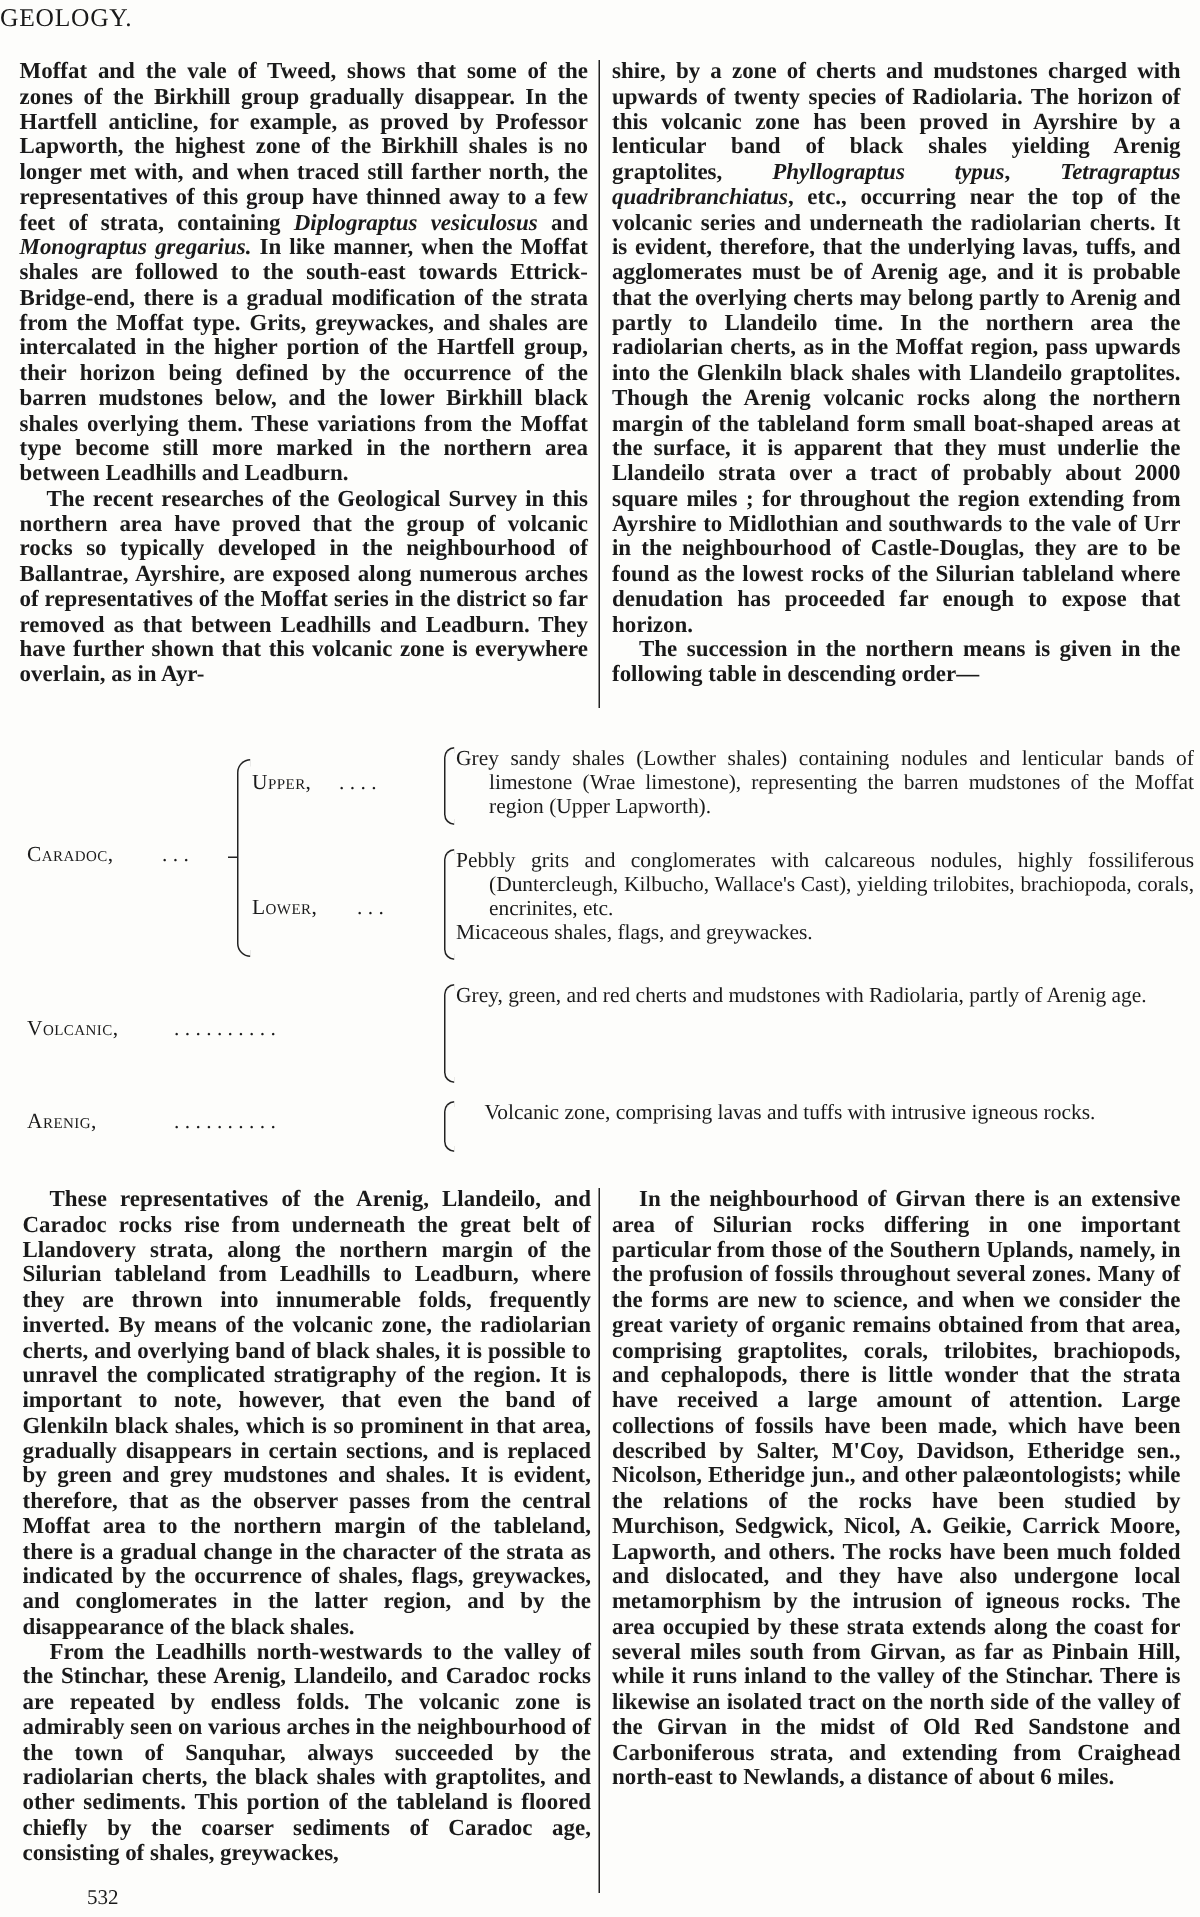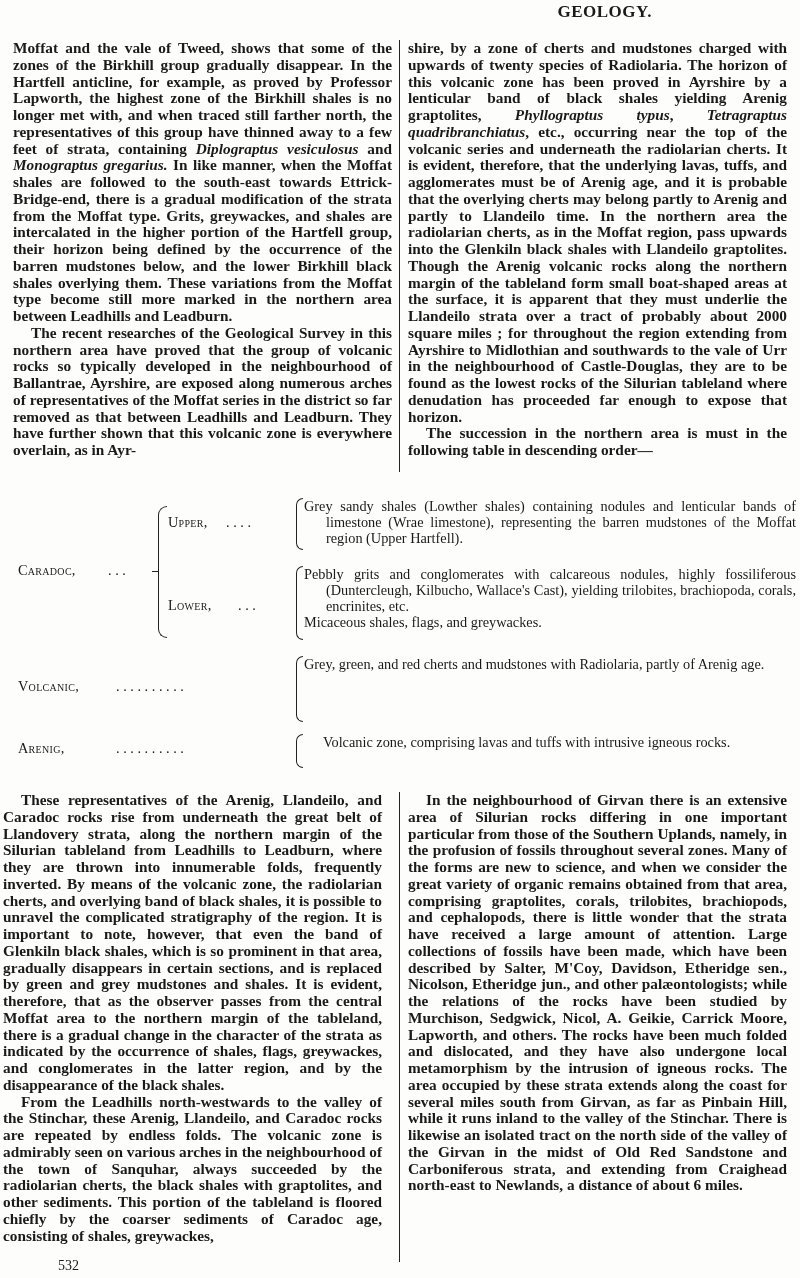--- a/index.html
+++ b/index.html
@@ -1,25 +1,25 @@
 <!DOCTYPE html>
 <html><head>
 <meta charset="utf-8">
 <style>
   html, body { margin: 0; padding: 0; background: #fdfdfb; }
   body { width: 800px; height: 1278px; overflow: hidden; position: relative;
          font-family: "Liberation Serif", "DejaVu Serif", serif; color: #1a1a1a; }
-  .header { position: absolute; top: 2px; left: 0; width: 652px; text-align: right;
-            font-size: 17px; font-weight: bold; letter-spacing: 0.5px; }
+  .header { position: absolute; top: 2px; left: 0; width: 652px; text-align: left;
+            font-size: 17px; font-weight: normal; letter-spacing: 0.5px; }
   .col { position: absolute; font-size: 15.3px; line-height: 16.75px; text-align: justify; hyphens: none; }
   .col p { margin: 0; font-weight: bold; }
   .col p.indent { text-indent: 18px; }
   .col-top-left { left: 13px; top: 40px; width: 379px; }
   .col-top-right { left: 408px; top: 40px; width: 379px; }
-  .col-bot-left { left: 3px; top: 792px; width: 379px; }
+  .col-bot-left { left: 15px; top: 792px; width: 379px; }
   .col-bot-right { left: 408px; top: 792px; width: 379px; }
   .rule { position: absolute; left: 399px; width: 1px; background: #222; }
   .rule-top { top: 40px; height: 432px; }
   .rule-bot { top: 792px; height: 470px; }
   i { font-style: italic; }
 
   
   .tbl { position: absolute; font-size: 14.3px; line-height: 16px; }
   .sc { font-variant: small-caps; letter-spacing: 0.3px; }
   .label { position: absolute; white-space: pre; }
@@ -37,35 +37,35 @@
 
 <div class="col col-top-left">
   <p><span>Moffat and the vale of Tweed, shows that some of the zones of the Birkhill group gradually disappear. In the Hartfell anticline, for example, as proved by Professor Lapworth, the highest zone of the Birkhill shales is no longer met with, and when traced still farther north, the representatives of this group have thinned away to a few feet of strata, containing </span><i>Diplograptus vesiculosus</i><span> and </span><i>Monograptus gregarius.</i><span> In like manner, when the Moffat shales are followed to the south-east towards Ettrick-Bridge-end, there is a gradual modification of the strata from the Moffat type. Grits, greywackes, and shales are intercalated in the higher portion of the Hartfell group, their horizon being defined by the occurrence of the barren mudstones below, and the lower Birkhill black shales overlying them. These variations from the Moffat type become still more marked in the northern area between Leadhills and Leadburn.</span></p>
   <p class="indent">The recent researches of the Geological Survey in this northern area have proved that the group of volcanic rocks so typically developed in the neighbourhood of Ballantrae, Ayrshire, are exposed along numerous arches of representatives of the Moffat series in the district so far removed as that between Leadhills and Leadburn. They have further shown that this volcanic zone is everywhere overlain, as in Ayr-</p>
 </div>
 
 <div class="rule rule-top"></div>
 
 <div class="col col-top-right">
   <p><span>shire, by a zone of cherts and mudstones charged with upwards of twenty species of Radiolaria. The horizon of this volcanic zone has been proved in Ayrshire by a lenticular band of black shales yielding Arenig graptolites, </span><i>Phyllograptus typus</i><span>, </span><i>Tetragraptus quadribranchiatus</i><span>, etc., occurring near the top of the volcanic series and underneath the radiolarian cherts. It is evident, therefore, that the underlying lavas, tuffs, and agglomerates must be of Arenig age, and it is probable that the overlying cherts may belong partly to Arenig and partly to Llandeilo time. In the northern area the radiolarian cherts, as in the Moffat region, pass upwards into the Glenkiln black shales with Llandeilo graptolites. Though the Arenig volcanic rocks along the northern margin of the tableland form small boat-shaped areas at the surface, it is apparent that they must underlie the Llandeilo strata over a tract of probably about 2000 square miles ; for throughout the region extending from Ayrshire to Midlothian and southwards to the vale of Urr in the neighbourhood of Castle-Douglas, they are to be found as the lowest rocks of the Silurian tableland where denudation has proceeded far enough to expose that horizon.</span></p>
-  <p class="indent">The succession in the northern area is must in the following table in descending order—</p>
+  <p class="indent">The succession in the northern means is given in the following table in descending order—</p>
 </div>
 
 <div class="tbl" style="left:0;top:0;width:800px;height:780px;">
 
   <span class="label sc" style="left:18px;top:562px;">Caradoc,</span>
   <span class="label" style="left:108px;top:562px;">. . .</span>
   <div class="brace" style="left:158px;top:506px;width:8px;height:130px;"></div>
   <div class="brace-tip" style="left:152px;top:571px;"></div>
 
   <span class="label sc" style="left:168px;top:514px;">Upper,</span>
   <span class="label" style="left:226px;top:514px;">. . . .</span>
   <div class="brace" style="left:296px;top:498px;width:6px;height:50px;"></div>
   <div class="desc" style="left:304px;top:498px;">
-    <p class="hang">Grey sandy shales (Lowther shales) containing nodules and lenticular bands of limestone (Wrae limestone), representing the barren mudstones of the Moffat region (Upper Hartfell).</p>
+    <p class="hang">Grey sandy shales (Lowther shales) containing nodules and lenticular bands of limestone (Wrae limestone), representing the barren mudstones of the Moffat region (Upper Lapworth).</p>
   </div>
 
   <span class="label sc" style="left:168px;top:597px;">Lower,</span>
   <span class="label" style="left:238px;top:597px;">. . .</span>
   <div class="brace" style="left:296px;top:566px;width:6px;height:72px;"></div>
   <div class="desc" style="left:304px;top:566px;">
     <p class="hang">Pebbly grits and conglomerates with calcareous nodules, highly fossiliferous (Duntercleugh, Kilbucho, Wallace's Cast), yielding trilobites, brachiopoda, corals, encrinites, etc.</p>
     <p class="hang">Micaceous shales, flags, and greywackes.</p>
   </div>
 

